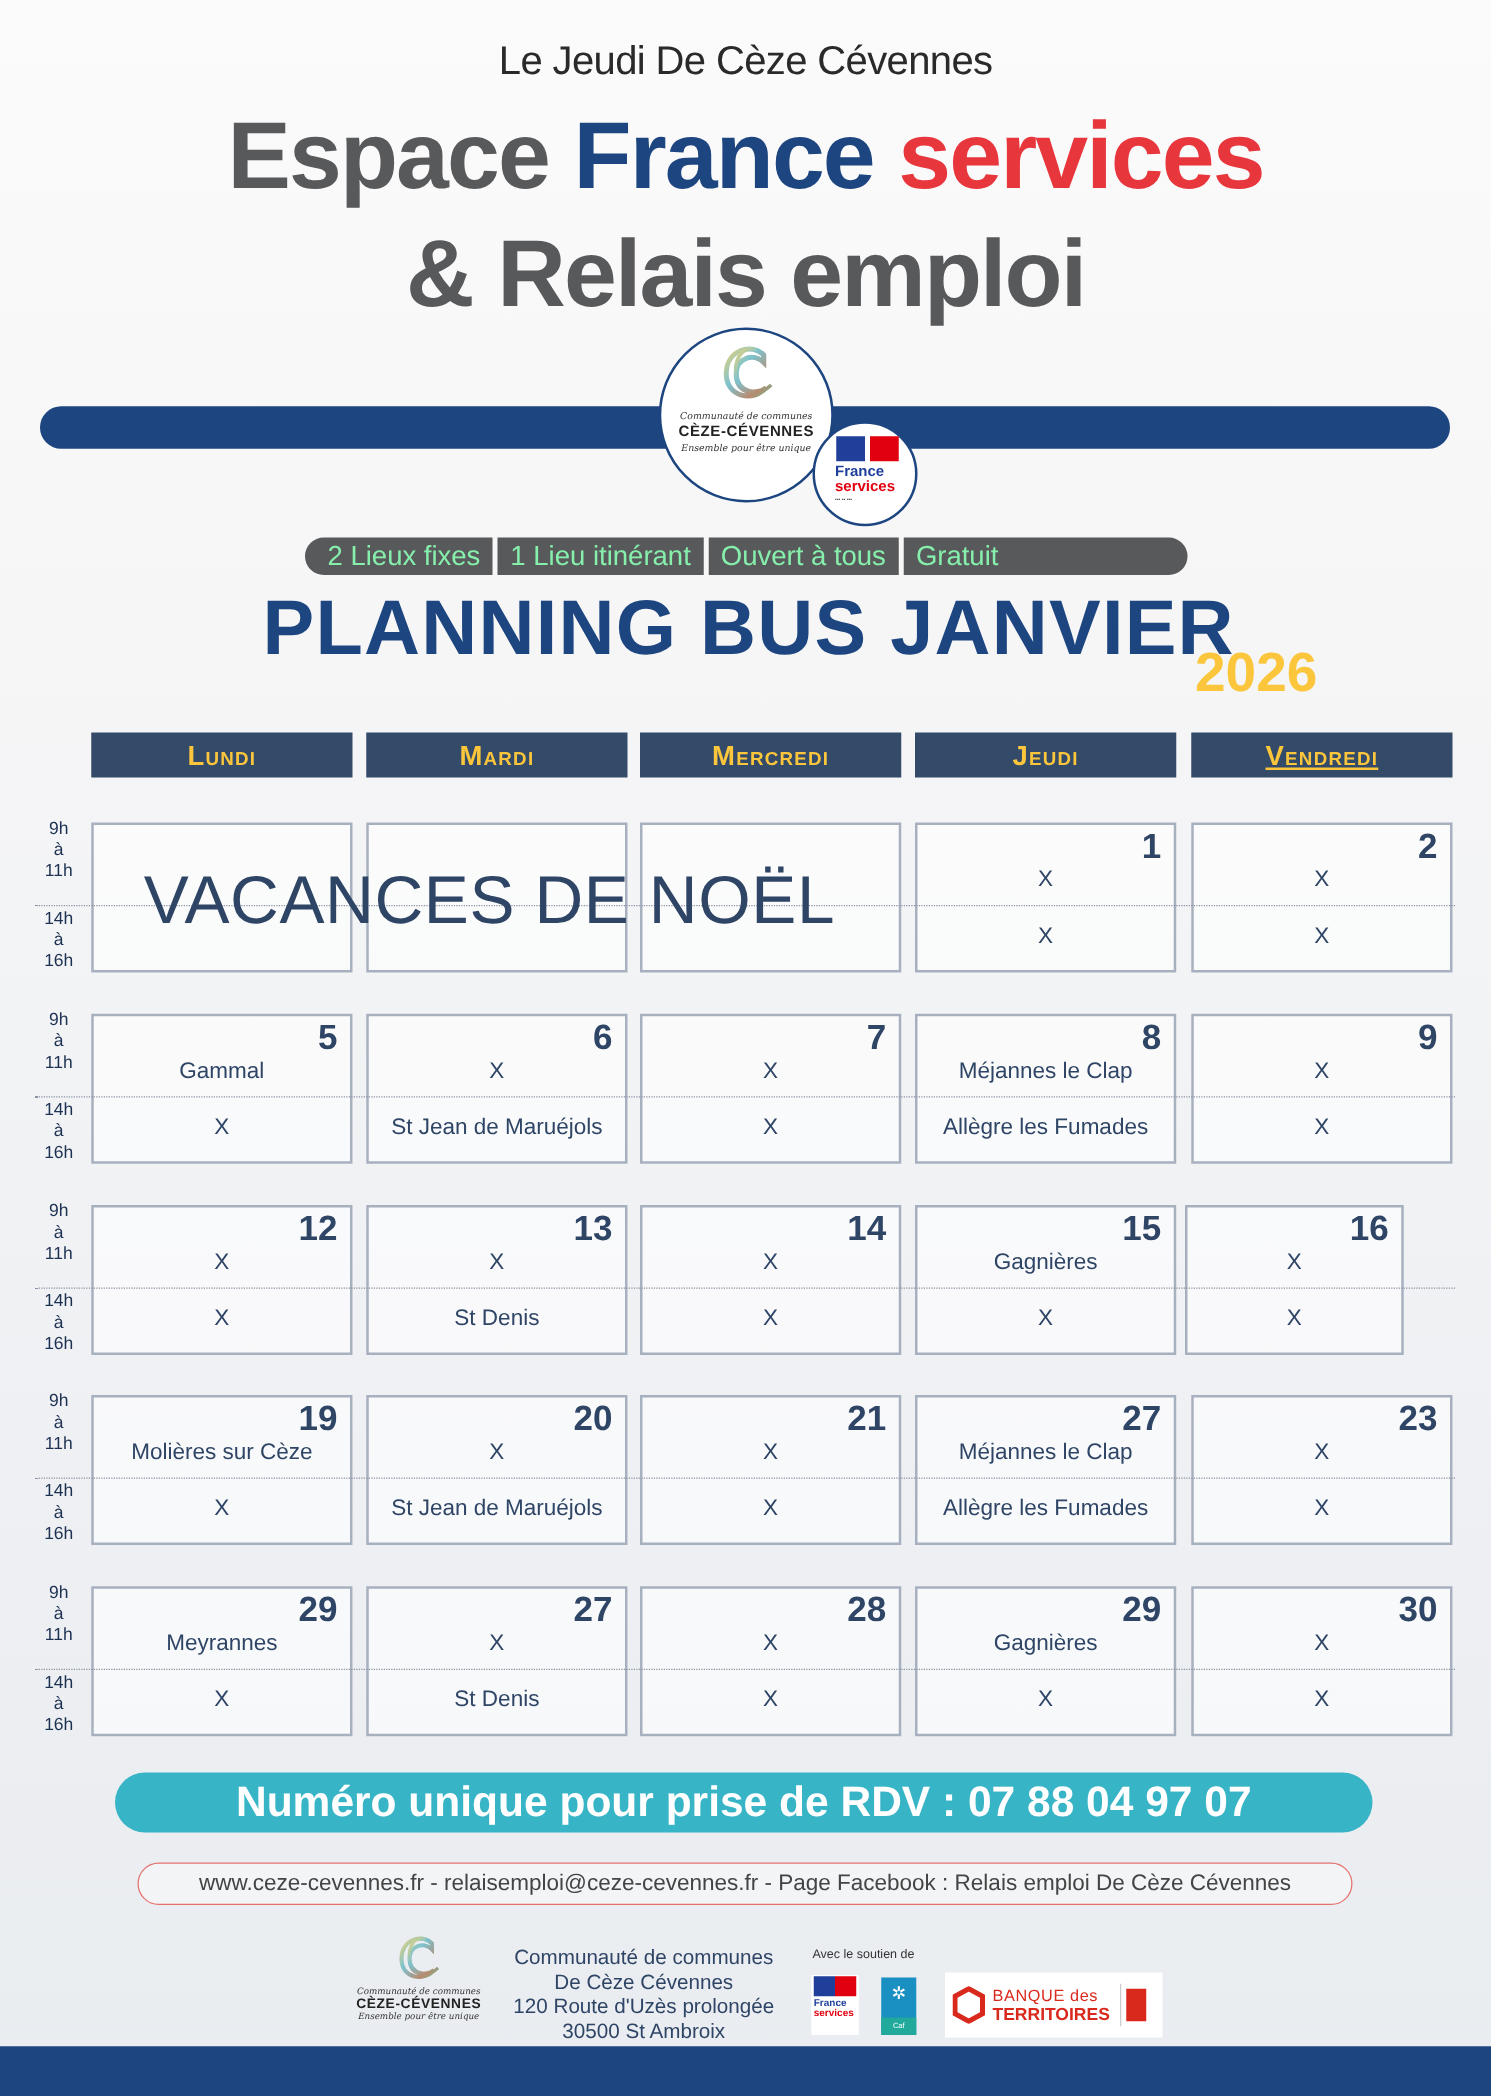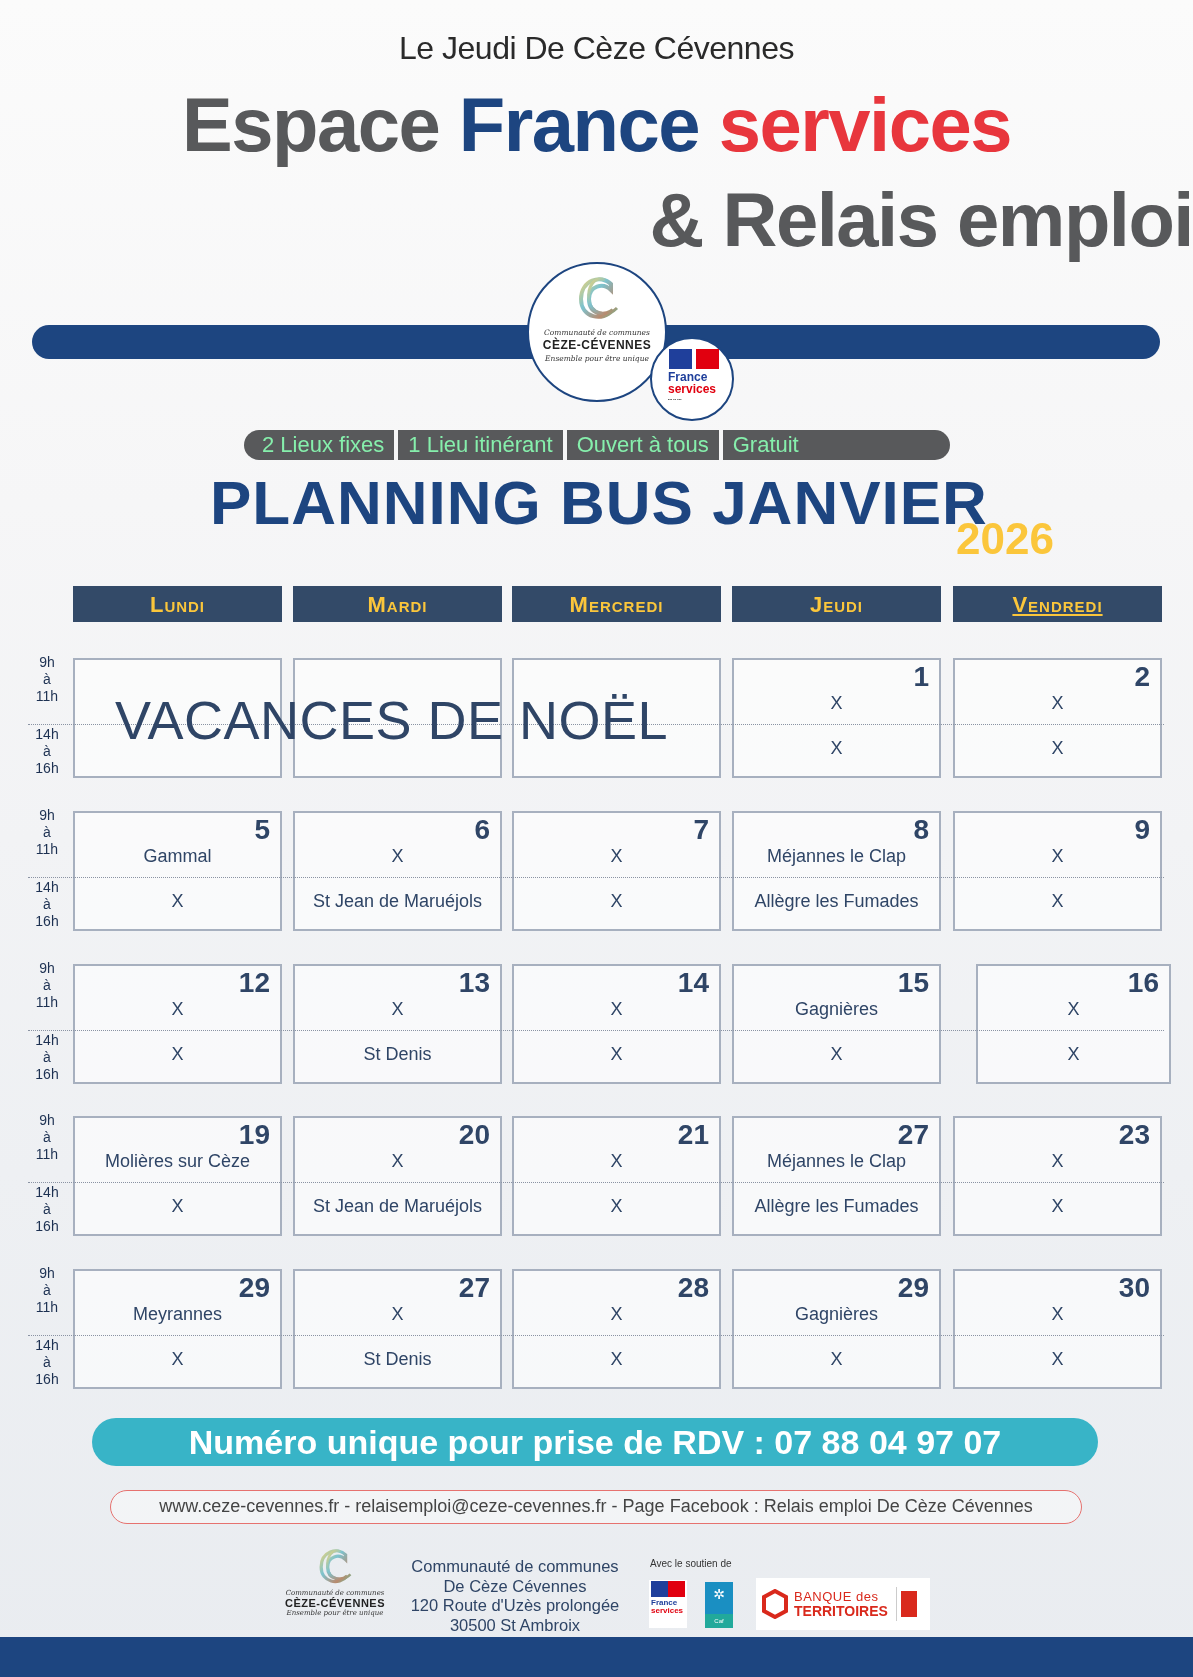--- a/index.html
+++ b/index.html
@@ -17,21 +17,21 @@
     left: 0; width: 1193px; top: 30px; text-align: center;
     font-size: 32px; color: #2a2a2a; letter-spacing: -0.5px;
   }
   .title1 {
     left: 0; width: 1193px; top: 80px; text-align: center;
     font-size: 76px; font-weight: bold; color: #58595b; letter-spacing: -1.5px; line-height: 90px;
   }
   .title1 .blue { color: #1d4580; }
   .title1 .red { color: #e8363d; }
   .title2 {
-    left: 0; width: 1193px; top: 175px; text-align: right;
+    left: 0; width: 1193px; top: 175px; text-align: center;
     font-size: 76px; font-weight: bold; color: #58595b; letter-spacing: -1.5px; line-height: 90px;
   }
 
   
   .bluebar {
     left: 32px; top: 325px; width: 1128px; height: 34px;
     background: #1d4580; border-radius: 17px;
   }
   .logo-main {
     left: 527px; top: 262px; width: 140px; height: 140px; border-radius: 50%;
@@ -296,21 +296,21 @@
 <div class="abs cell" style="left:512px;top:964px;width:209px;height:120px;">
     <div class="num">14</div>
     <div class="am">X</div>
     <div class="pm">X</div>
   </div>
 <div class="abs cell" style="left:732px;top:964px;width:209px;height:120px;">
     <div class="num">15</div>
     <div class="am">Gagnières</div>
     <div class="pm">X</div>
   </div>
-<div class="abs cell" style="left:976px;top:964px;width:195px;height:120px;">
+<div class="abs cell" style="left:948px;top:964px;width:175px;height:120px;">
     <div class="num">16</div>
     <div class="am">X</div>
     <div class="pm">X</div>
   </div>
 <div class="abs sep" style="top:1030px;"></div>
 
 <div class="abs time" style="top:1112px;">
     <div>9h</div>
     <div>à</div>
     <div>11h</div>

